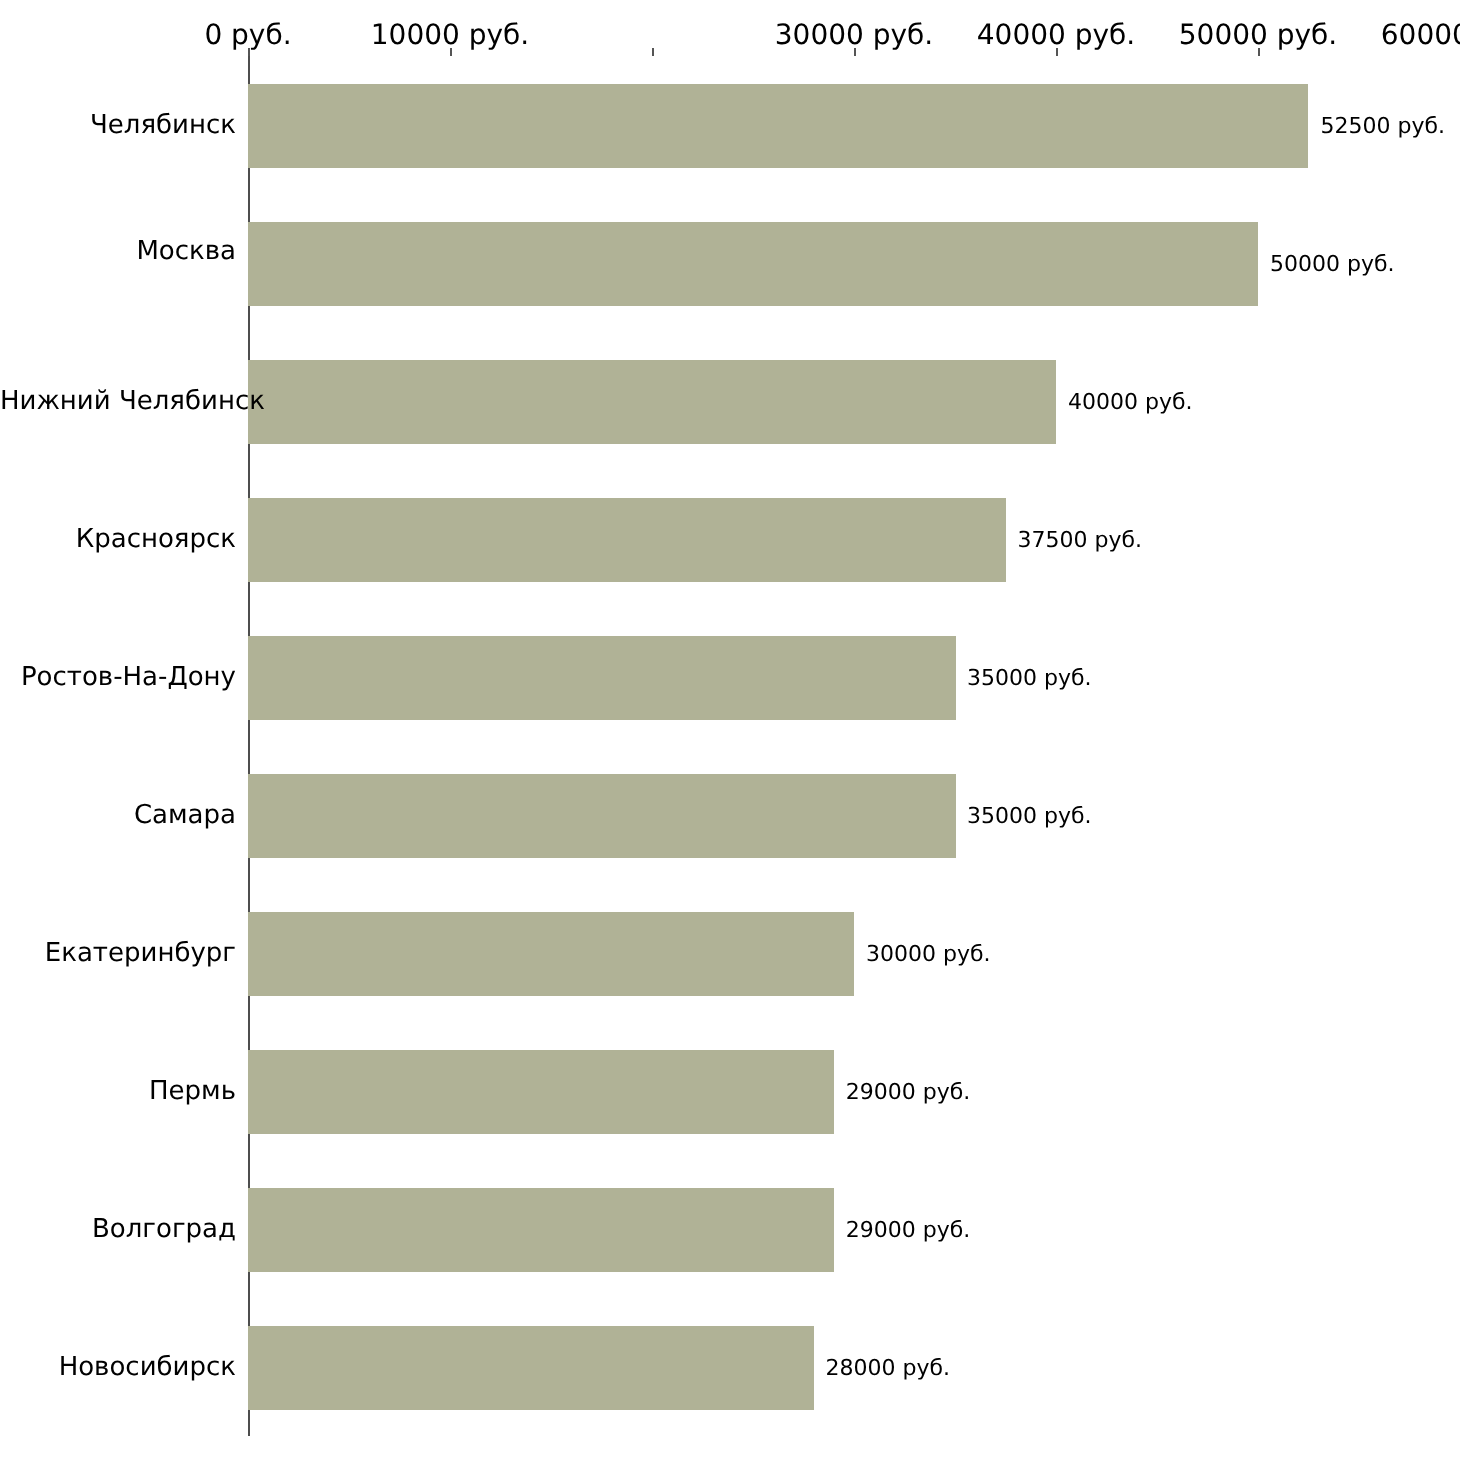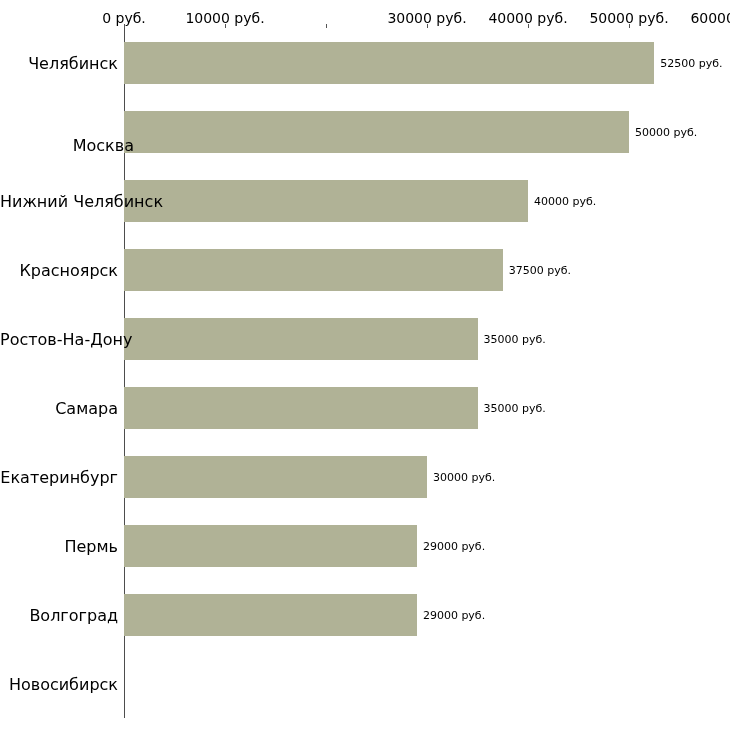--- a/index.html
+++ b/index.html
@@ -66,21 +66,21 @@
     font-size: 11px;
     color: #000000;
     white-space: nowrap;
     padding-left: 6px;
   }
   .cat-label-wrap {
     position: absolute;
     left: 0;
     width: 118px;
     text-align: right;
-    font-size: 16px;
+    font-size: 13px;
     color: #000000;
     white-space: nowrap;
     transform: translateY(-50%);
   }
 </style>
 </head>
 <body>
 
 <div id="chart-root">
 
@@ -132,24 +132,28 @@
         <div class="bar-value" style="left: 303px;">30000 руб.</div>
       </div>
       <div class="bar-row" style="top: 496.5px; height: 42px;">
         <div class="bar" style="width: 292.9px; background: rgb(176, 178, 150);"></div>
         <div class="bar-value" style="left: 292.9px;">29000 руб.</div>
       </div>
       <div class="bar-row" style="top: 565.5px; height: 42px;">
         <div class="bar" style="width: 292.9px; background: rgb(176, 178, 150);"></div>
         <div class="bar-value" style="left: 292.9px;">29000 руб.</div>
       </div>
+      <div class="bar-row" style="top: 634.5px; height: 42px;">
+        <div class="bar" style="width: 282.8px; background: rgb(176, 178, 150);"></div>
+        <div class="bar-value" style="left: 282.8px;">28000 руб.</div>
+      </div>
     </div>
 
 <div class="cat-label-wrap" style="top: 62.5px; padding-right: 6px;">Челябинск</div>
-    <div class="cat-label-wrap" style="top: 145px; padding-right: 6px; padding-left: 16px;">Москва</div>
+    <div class="cat-label-wrap" style="top: 126px; padding-right: 6px;">Москва</div>
     <div class="cat-label-wrap" style="top: 200.5px; padding-right: 6px;">Нижний Челябинск</div>
     <div class="cat-label-wrap" style="top: 269.5px; padding-right: 6px;">Красноярск</div>
     <div class="cat-label-wrap" style="top: 338.5px; padding-right: 6px;">Ростов-На-Дону</div>
     <div class="cat-label-wrap" style="top: 407.5px; padding-right: 6px;">Самара</div>
     <div class="cat-label-wrap" style="top: 476.5px; padding-right: 6px;">Екатеринбург</div>
     <div class="cat-label-wrap" style="top: 545.5px; padding-right: 6px;">Пермь</div>
     <div class="cat-label-wrap" style="top: 614.5px; padding-right: 6px;">Волгоград</div>
     <div class="cat-label-wrap" style="top: 683.5px; padding-right: 6px;">Новосибирск</div>
   </div>
 

